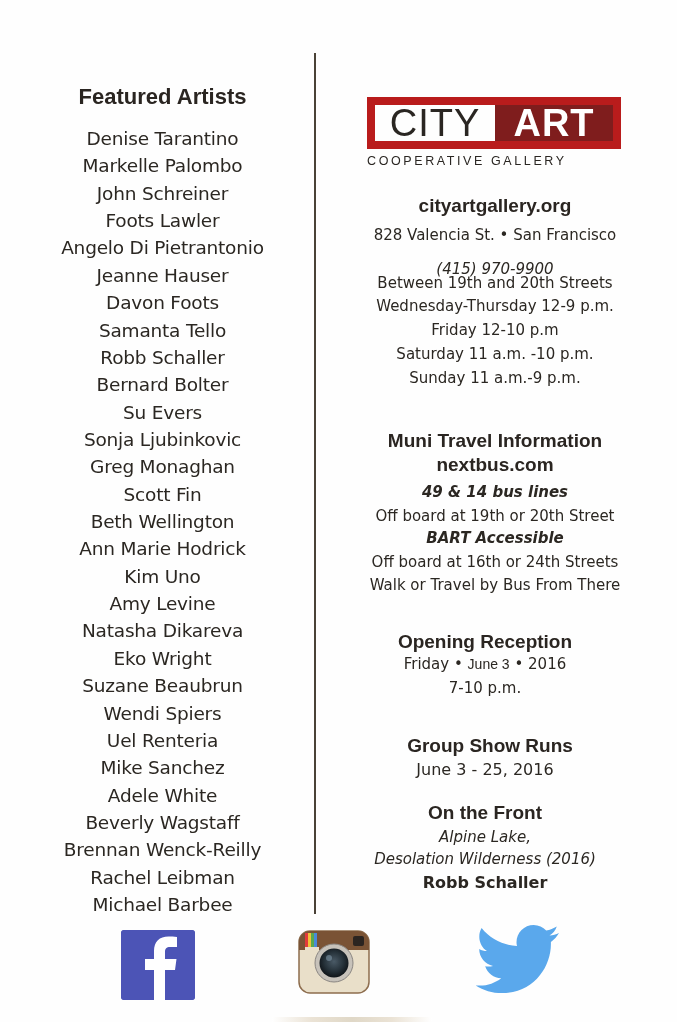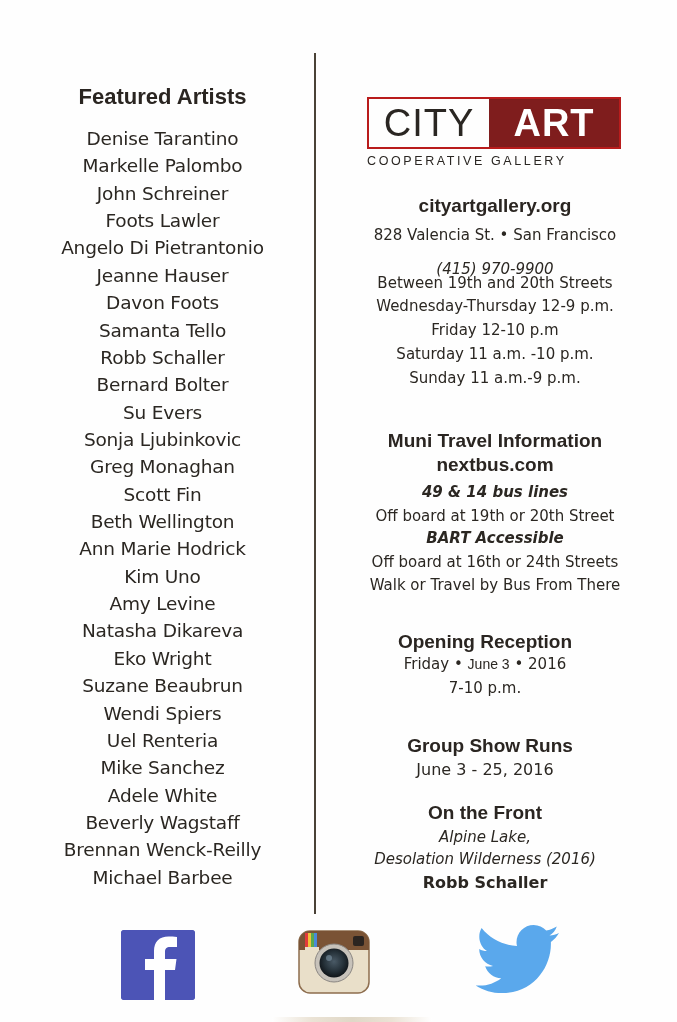--- a/index.html
+++ b/index.html
@@ -16,21 +16,21 @@
   }
   .artist-list { position:absolute; left:0; width:285px; top:125px; margin:0; padding:0; list-style:none; }
   .artist-list li {
     height:27.36px; line-height:27.36px; text-align:center;
     font-family:"DejaVu Sans", sans-serif; font-size:18.5px; color:#2b2722; white-space:nowrap;
     letter-spacing:-0.2px;
   }
   .divider { position:absolute; left:314px; top:53px; width:2px; height:861px; background:#4a4237; }
 
   .right-col { position:absolute; left:345px; width:300px; top:0; }
-  .logo { position:absolute; left:22px; top:97px; width:254px; height:52px; border:2px solid #b91c1c; box-sizing:border-box; display:flex; }
+  .logo { position:absolute; left:22px; top:97px; width:254px; height:52px; border:8px solid #b91c1c; box-sizing:border-box; display:flex; }
   .logo-city { width:120px; display:flex; align-items:center; justify-content:center;
     font-family:"Liberation Sans", sans-serif; font-size:38px; letter-spacing:1px; color:#2a2622; font-weight:normal; }
   .logo-art { flex:1; background:#7f1d1d; color:#fff; display:flex; align-items:center; justify-content:center;
     font-family:"Liberation Sans", sans-serif; font-size:38px; font-weight:bold; letter-spacing:1px; }
   .logo-sub { position:absolute; left:22px; width:254px; top:154px; text-align:left;
     font-family:"Liberation Sans", sans-serif; font-size:12.5px; letter-spacing:2.6px; color:#2a2622; }
 
   .line { position:absolute; left:0; width:300px; text-align:center; white-space:nowrap; }
   .h-bold { font-family:"Liberation Sans", sans-serif; font-weight:bold; font-size:19px; color:#2a2521; }
   .body-txt { font-family:"DejaVu Sans", sans-serif; font-size:15px; color:#2b2722; }
@@ -71,20 +71,21 @@
     <li>Amy Levine</li>
     <li>Natasha Dikareva</li>
     <li>Eko Wright</li>
     <li>Suzane Beaubrun</li>
     <li>Wendi Spiers</li>
     <li>Uel Renteria</li>
     <li>Mike Sanchez</li>
     <li>Adele White</li>
     <li>Beverly Wagstaff</li>
     <li>Brennan Wenck-Reilly</li>
+    <li>Rachel Leibman</li>
     <li>Michael Barbee</li>
   </ul>
 </div>
 
 <div class="divider"></div>
 
 <div class="right-col">
 
   <div class="logo">
     <div class="logo-city">CITY</div>

